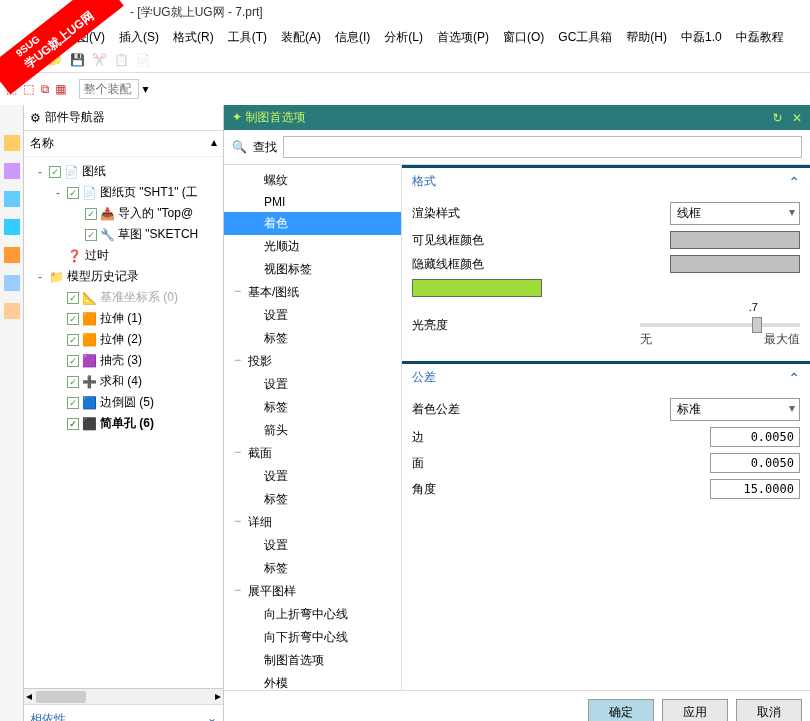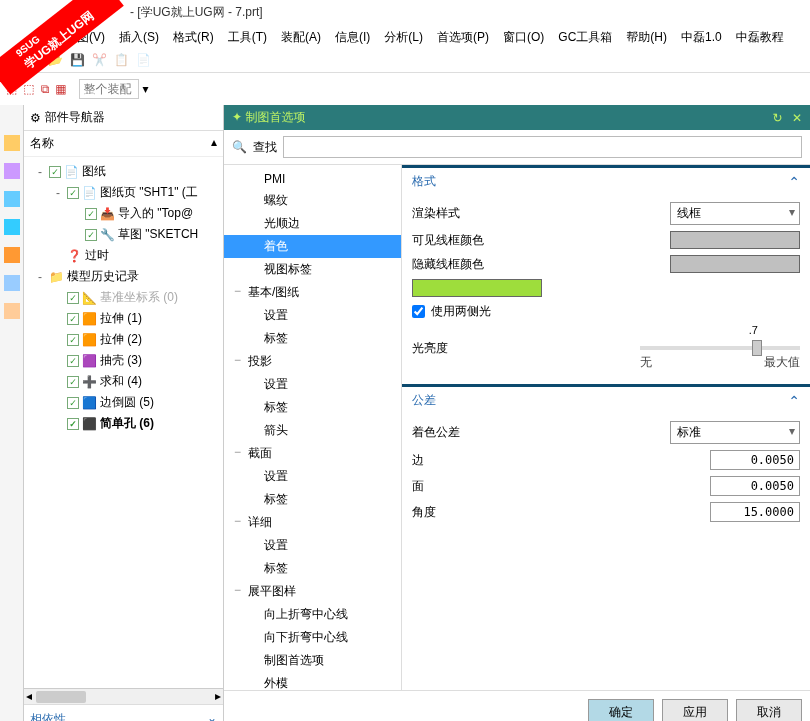--- a/index.html
+++ b/index.html
@@ -234,24 +234,24 @@
         <span>✕</span>
       </span>
     </div>
     <div class="search-row">
       <span>🔍</span>
       <span>查找</span>
       <input style="">
     </div>
     <div class="dlg-body">
       <div class="cat-tree" id="cats">
+          <div class="cat-item">螺纹</div>
           <div class="cat-item">PMI</div>
-          <div class="cat-item">螺纹</div>
+          <div class="cat-item sel">着色</div>
           <div class="cat-item">光顺边</div>
-          <div class="cat-item sel">着色</div>
           <div class="cat-item">视图标签</div>
           <div class="cat-item l0">基本/图纸</div>
           <div class="cat-item">设置</div>
           <div class="cat-item">标签</div>
           <div class="cat-item l0">投影</div>
           <div class="cat-item">设置</div>
           <div class="cat-item">标签</div>
           <div class="cat-item">箭头</div>
           <div class="cat-item l0">截面</div>
           <div class="cat-item">设置</div>
@@ -280,26 +280,20 @@
             <label>可见线框颜色</label>
             <div class="color-sw sw-gray"></div>
           </div>
           <div class="prow">
             <label>隐藏线框颜色</label>
             <div class="color-sw sw-gray"></div>
           </div>
           <div class="prow">
             <div class="color-sw sw-green"></div>
           </div>
-          <div class="prow">
-            <div class="cb">
-              <input type="checkbox" checked="" style="">
-              <span>使用两侧光</span>
-            </div>
-          </div>
           <div class="prow" style="align-items:flex-start">
             <label style="padding-top:14px">光亮度</label>
             <div style="width:160px" class="slider-row">
               <div class="slider-val">.7</div>
               <div class="slider-track">
                   <div class="slider-thumb"></div>
                 </div>
               <div class="slider-labels">
                 <span>无</span>
                 <span>最大值</span>

